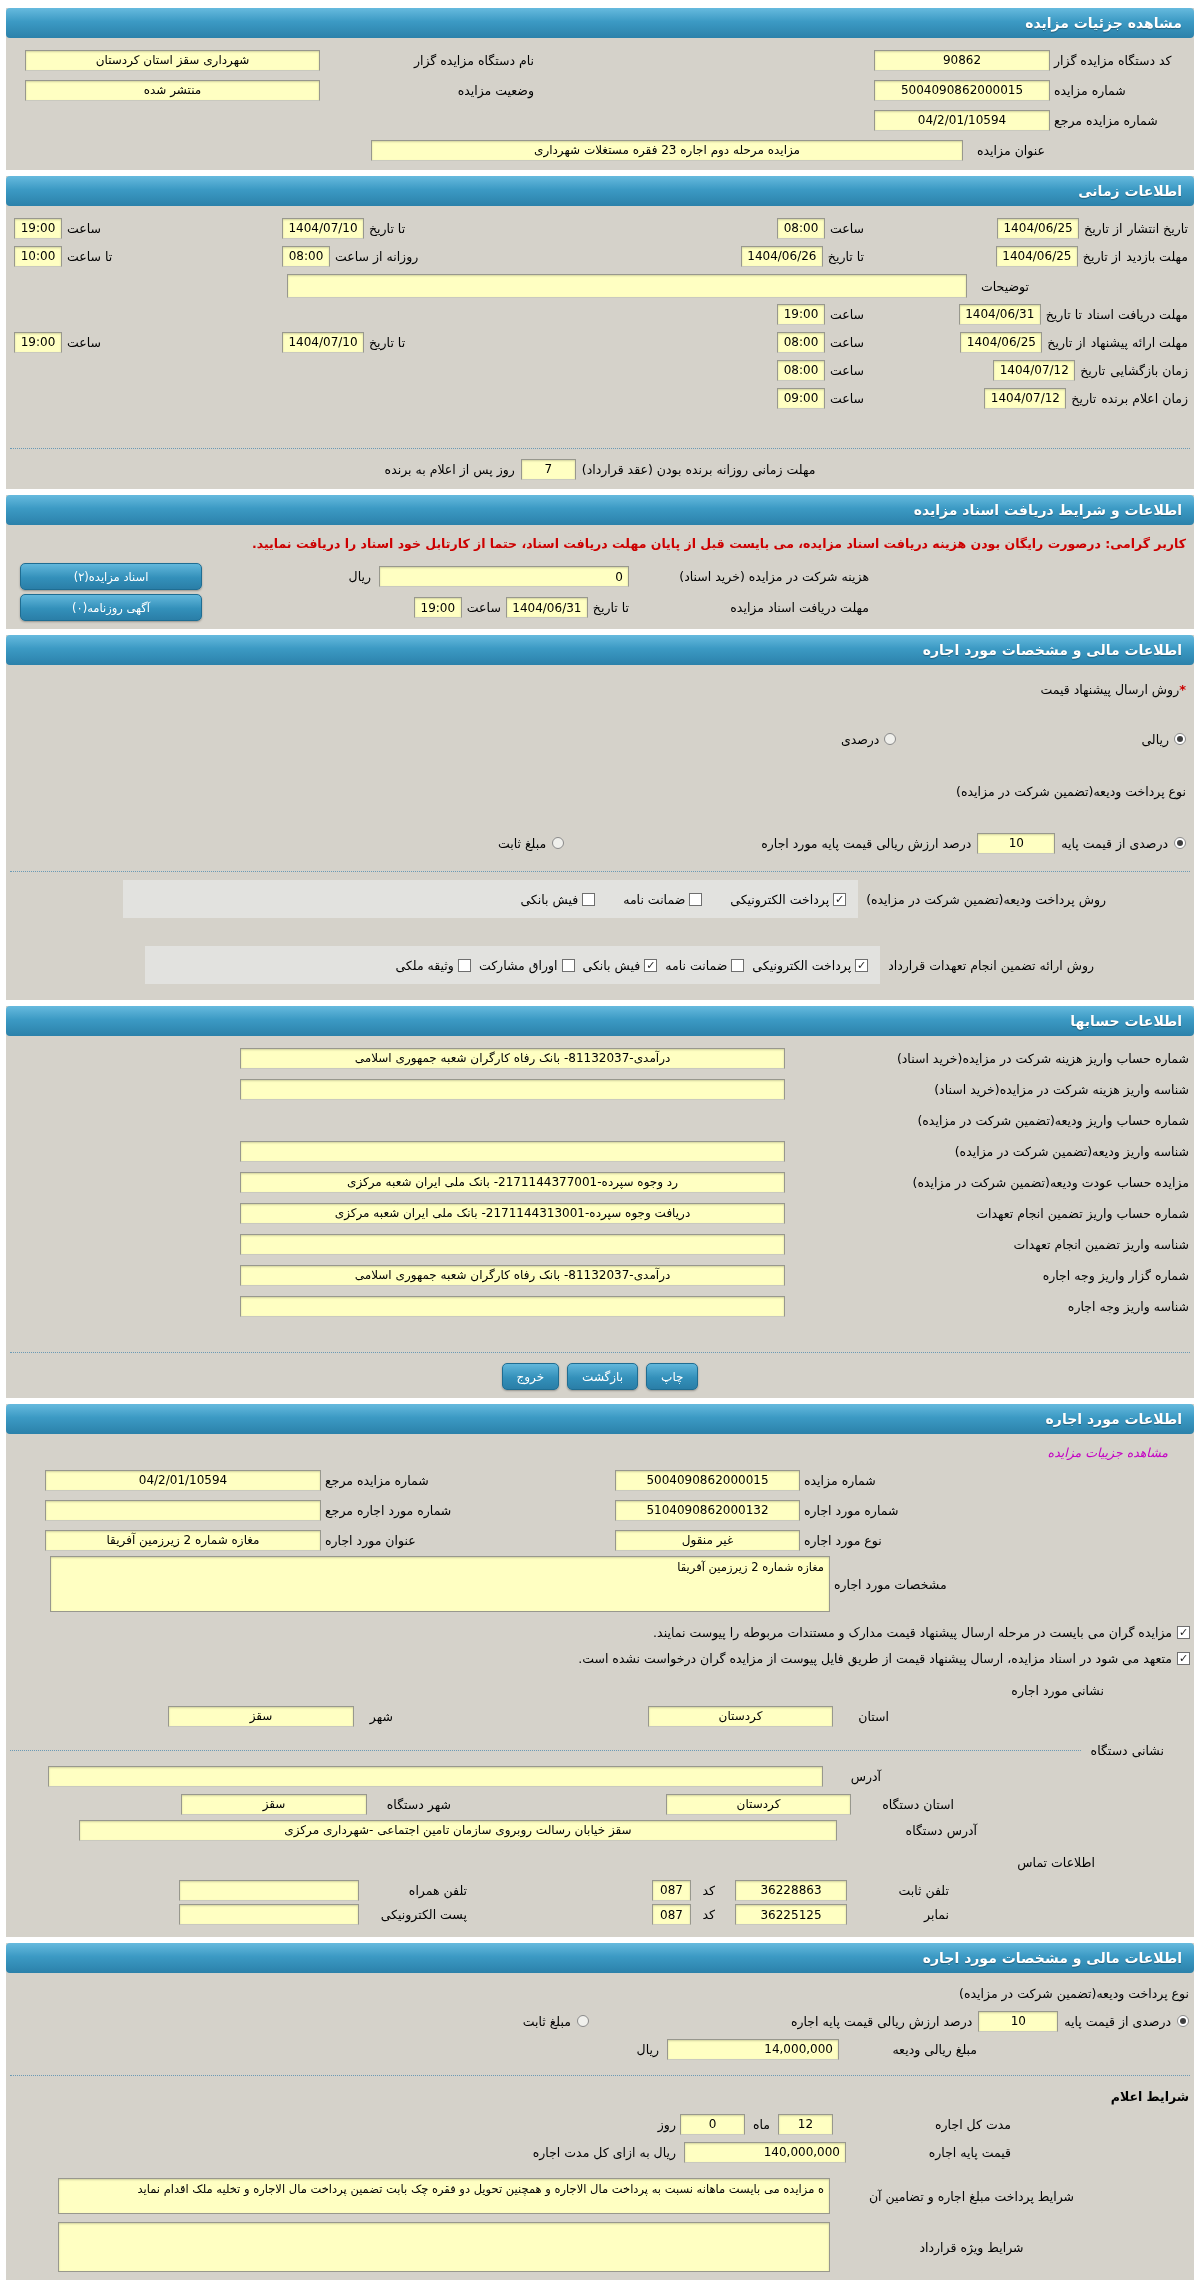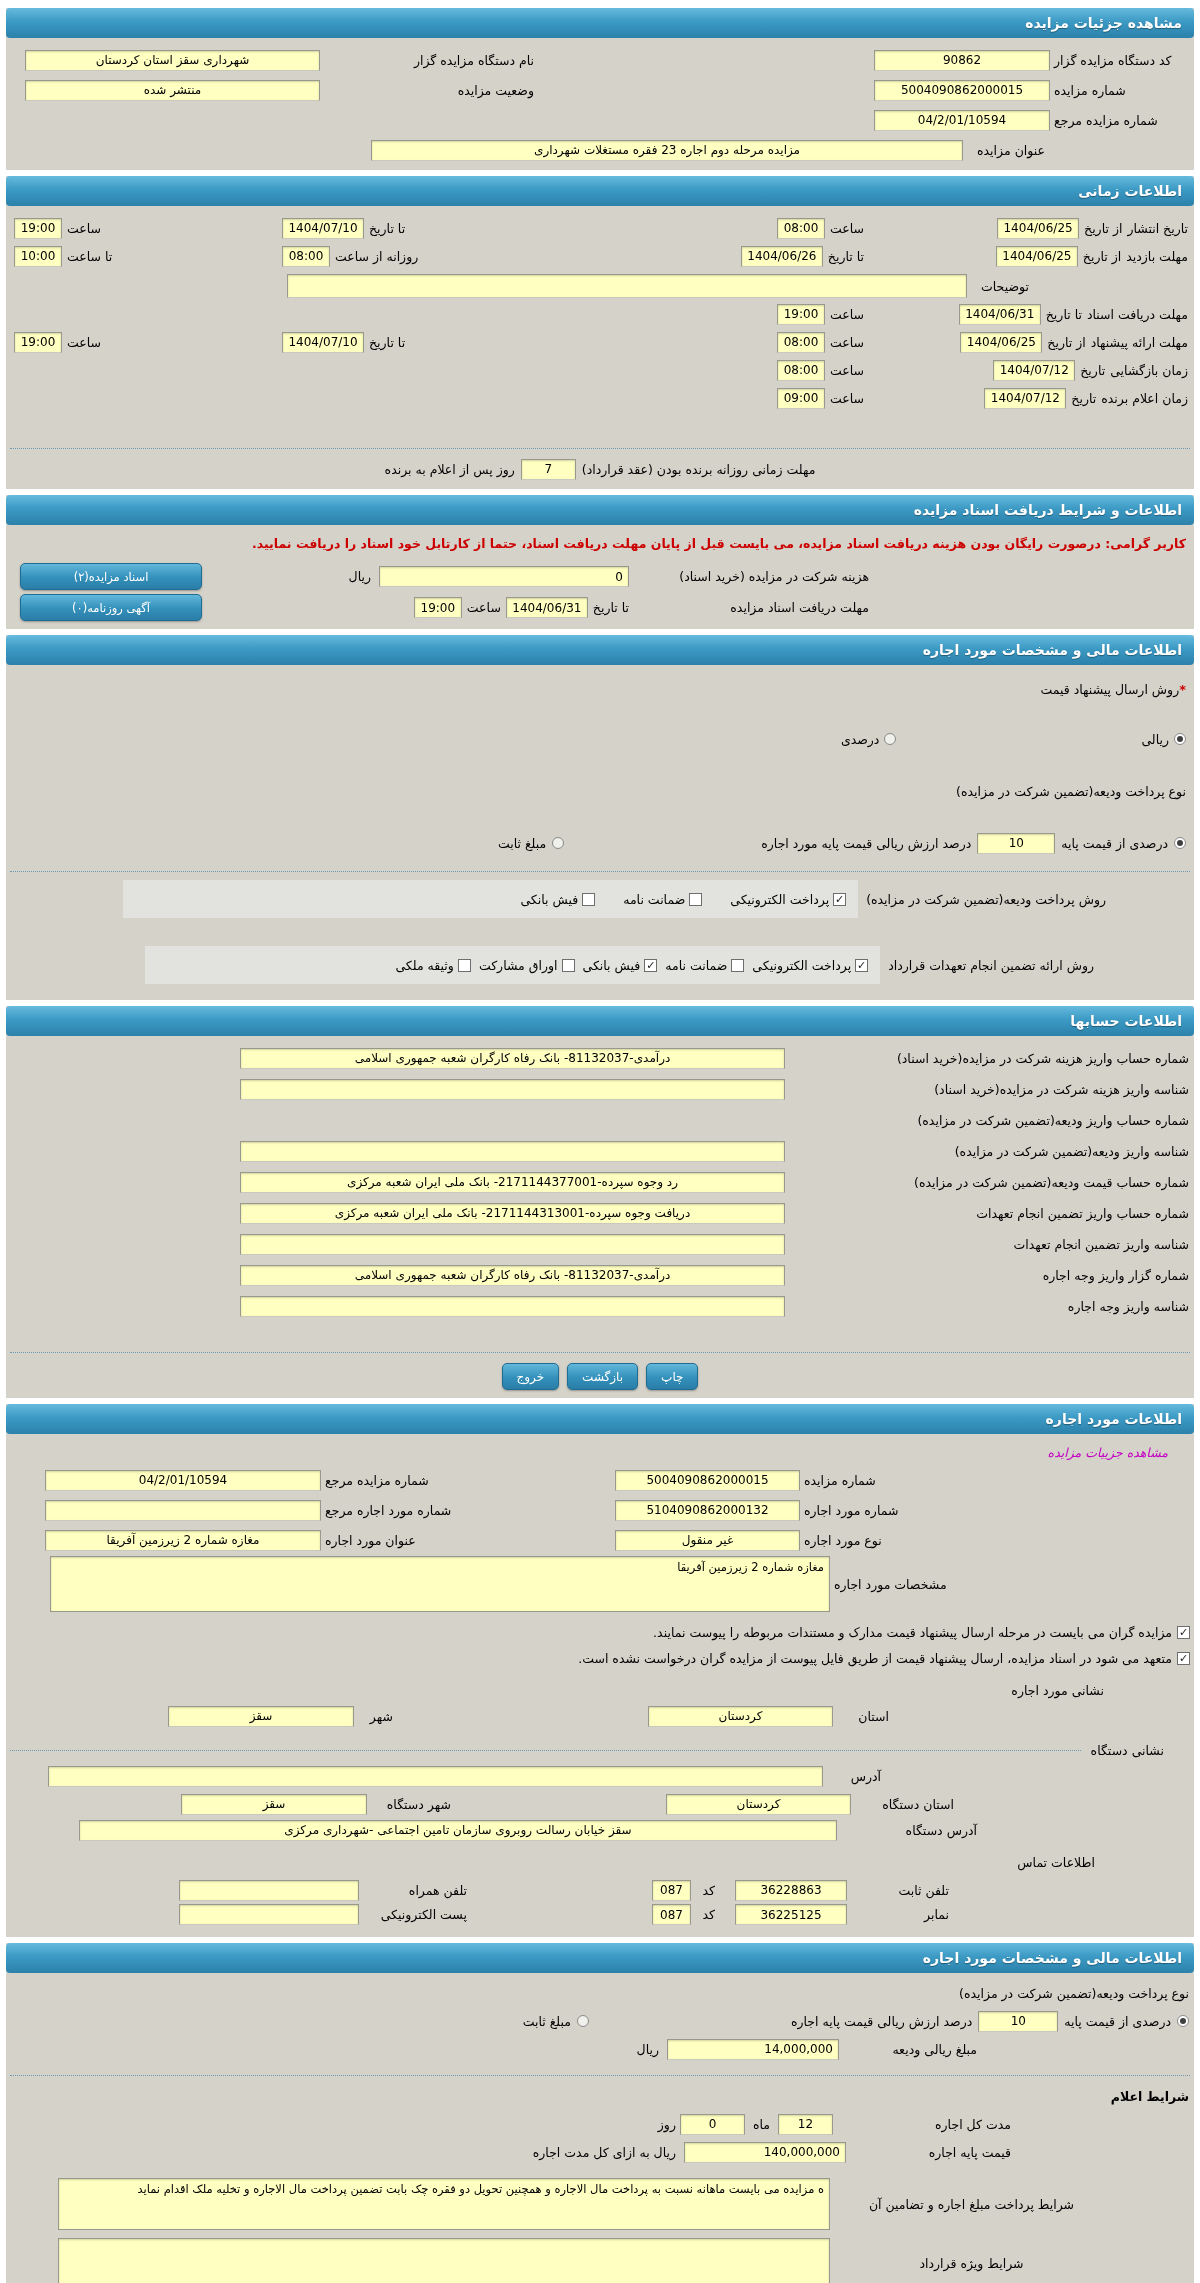--- a/index.html
+++ b/index.html
@@ -291,21 +291,21 @@
       <span class="inp" style="width:545px;margin-right:4px"></span>
     </div>
     <div class="frow" style="padding-right:5px;margin-top:7px">
       <span class="lbl" style="width:400px">شماره حساب واریز ودیعه(تضمین شرکت در مزایده)</span>
     </div>
     <div class="frow" style="padding-right:5px;margin-top:7px">
       <span class="lbl" style="width:400px">شناسه واریز ودیعه(تضمین شرکت در مزایده)</span>
       <span class="inp" style="width:545px;margin-right:4px"></span>
     </div>
     <div class="frow" style="padding-right:5px;margin-top:7px">
-      <span class="lbl" style="width:400px">شماره حساب قیمت ودیعه(تضمین شرکت در مزایده)</span>
+      <span class="lbl" style="width:400px">مزایده حساب عودت ودیعه(تضمین شرکت در مزایده)</span>
       <span class="inp" style="width:545px;margin-right:4px">رد وجوه سپرده-2171144377001- بانک ملی ایران شعبه مرکزی</span>
     </div>
     <div class="frow" style="padding-right:5px;margin-top:7px">
       <span class="lbl" style="width:400px">شماره حساب واریز تضمین انجام تعهدات</span>
       <span class="inp" style="width:545px;margin-right:4px">دریافت وجوه سپرده-2171144313001- بانک ملی ایران شعبه مرکزی</span>
     </div>
     <div class="frow" style="padding-right:5px;margin-top:7px">
       <span class="lbl" style="width:400px">شناسه واریز تضمین انجام تعهدات</span>
       <span class="inp" style="width:545px;margin-right:4px"></span>
     </div>
@@ -454,21 +454,21 @@
       <span class="lbl" style="margin-right:4px">روز</span>
     </div>
     <div class="frow" style="padding-right:183px;margin-top:4px">
       <span class="lbl" style="width:100px">قیمت پایه اجاره</span>
       <span class="inp r" style="width:162px;margin-right:65px">140,000,000</span>
       <span class="lbl" style="margin-right:8px">ریال به ازای کل مدت اجاره</span>
     </div>
 
     <div class="frow" style="padding-right:85px;margin-top:14px">
       <span class="lbl lctr" style="width:275px;white-space:normal">شرایط پرداخت مبلغ اجاره و تضامین آن</span>
-      <div class="tarea" style="width:772px;height:52px;margin-right:4px;white-space:nowrap">ه مزایده می بایست ماهانه نسبت به پرداخت مال الاجاره و همچنین تحویل دو فقره چک بابت تضمین پرداخت مال الاجاره و تخلیه ملک اقدام نماید</div>
+      <div class="tarea" style="width:772px;height:36px;margin-right:4px;white-space:nowrap">ه مزایده می بایست ماهانه نسبت به پرداخت مال الاجاره و همچنین تحویل دو فقره چک بابت تضمین پرداخت مال الاجاره و تخلیه ملک اقدام نماید</div>
     </div>
     <div class="frow" style="padding-right:85px;margin-top:8px">
       <span class="lbl lctr" style="width:275px">شرایط ویژه قرارداد</span>
       <div class="tarea" style="width:772px;height:50px;margin-right:4px"></div>
     </div>
 
   </section>
 
 </div>
 

